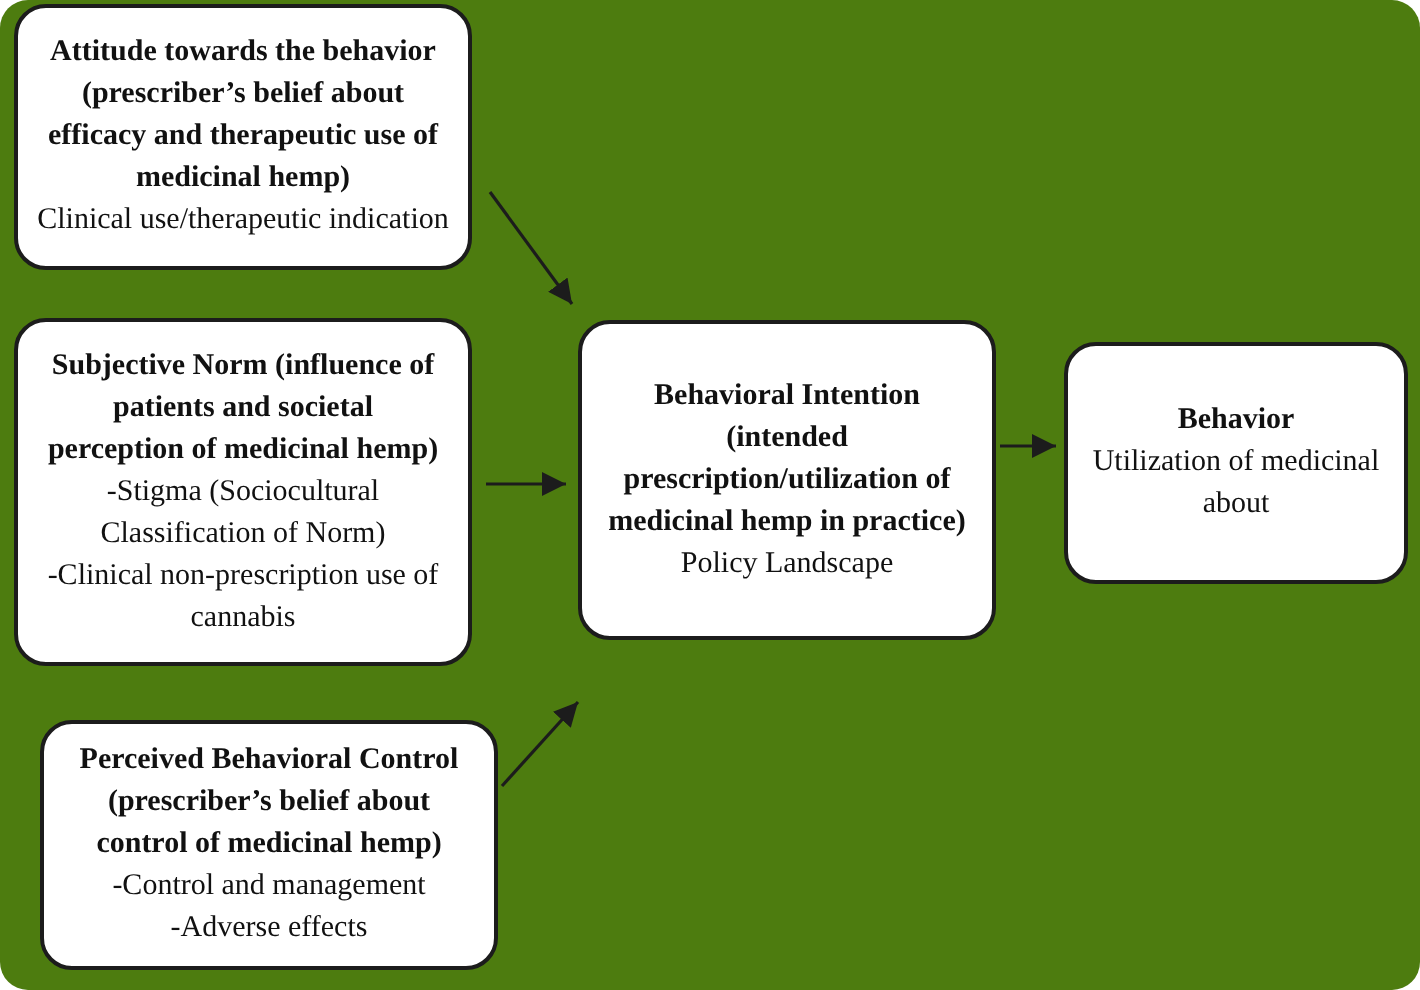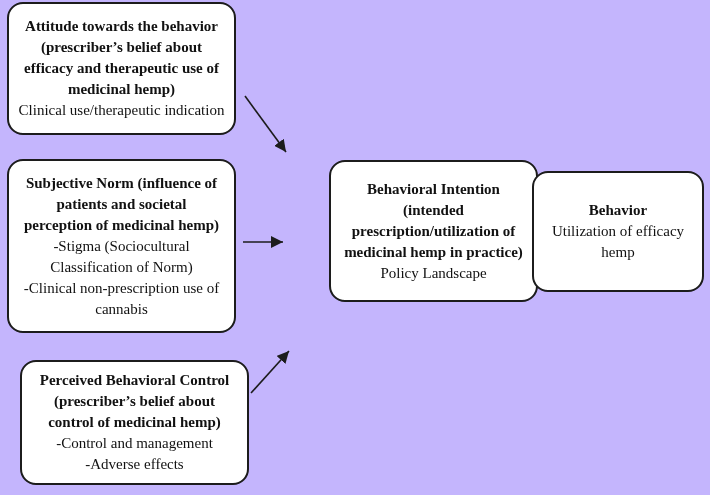--- a/index.html
+++ b/index.html
@@ -4,24 +4,25 @@
 <style>
   html,body{
     margin:0;
     padding:0;
     background:#ffffff;
   }
   .canvas{
     position:relative;
     width:710px;
     height:495px;
-    background:#c4b5fd;
+    background:#4d7c0f;
     font-family:"Liberation Serif","DejaVu Serif",serif;
     color:#111111;
     overflow:hidden;
+    border-radius:14px;
   }
   .box{
     position:absolute;
     box-sizing:border-box;
     border:2px solid #1c1c1c;
     border-radius:16px;
     background:#ffffff;
     display:flex;
     flex-direction:column;
     justify-content:center;
@@ -37,21 +38,21 @@
   .box .sub{
     font-weight:normal;
   }
   #box-attitude{left:7px;top:2px;width:229px;height:133px;}
   #box-attitude .title{max-width:204px;}
   #box-subjective{left:7px;top:159px;width:229px;height:174px;}
   #box-subjective .title{max-width:196px;}
   #box-subjective .sub{max-width:206px;}
   #box-control{left:20px;top:360px;width:229px;height:125px;}
   #box-control .title{max-width:210px;}
-  #box-intention{left:289px;top:160px;width:209px;height:142px;margin-left:40px;}
+  #box-intention{left:289px;top:160px;width:209px;height:160px;}
   #box-intention .title{max-width:188px;}
   #box-behavior{left:532px;top:171px;width:172px;height:121px;}
   #box-behavior .sub{max-width:162px;}
   .arrows{
     position:absolute;
     left:0;
     top:0;
     width:710px;
     height:495px;
     pointer-events:none;
@@ -91,16 +92,16 @@
     <div class="sub">-Adverse effects</div>
   </div>
 
   <div class="box" id="box-intention">
     <div class="title">Behavioral Intention (intended prescription/utilization of medicinal hemp in practice)</div>
     <div class="sub">Policy Landscape</div>
   </div>
 
   <div class="box" id="box-behavior">
     <div class="title">Behavior</div>
-    <div class="sub">Utilization of efficacy hemp</div>
+    <div class="sub">Utilization of medicinal about</div>
   </div>
 
 </div>
 
 </body></html>

